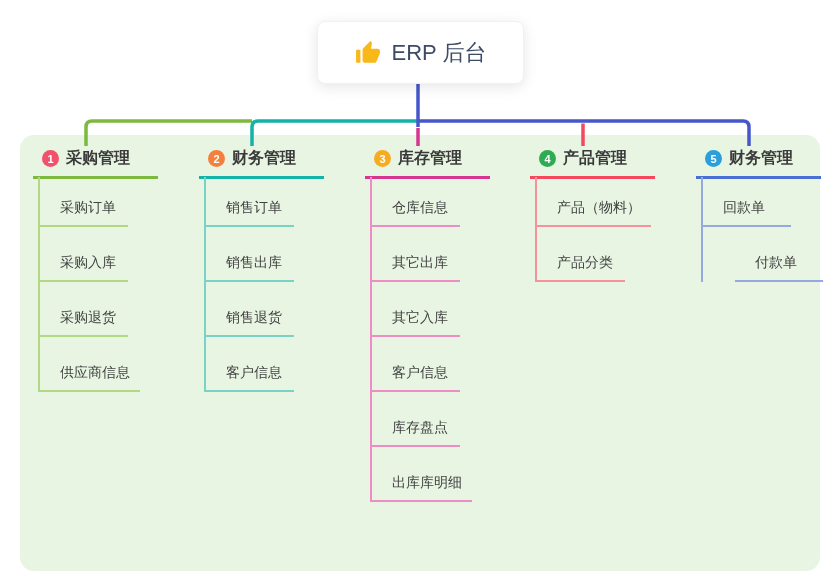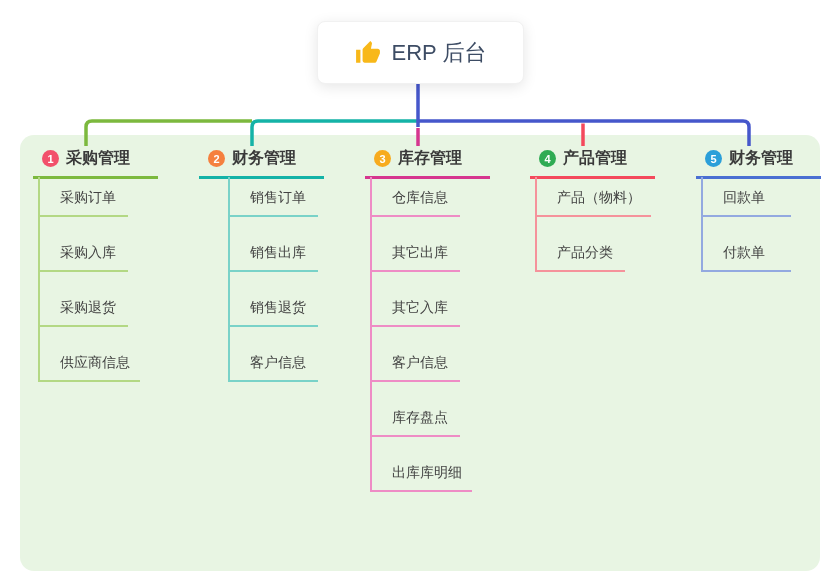--- a/index.html
+++ b/index.html
@@ -40,21 +40,21 @@
   .branch-items{
     position:absolute;top:177px;
     border-left:2px solid #ccc;
   }
   .mm-item{
     box-sizing:border-box;height:55px;width:max-content;min-width:88px;
     display:flex;align-items:flex-end;
     padding:0 10px 8px 20px;border-bottom:2px solid #ccc;
     font-size:14px;color:#424242;white-space:nowrap;
   }
-  .mm-item:first-child{height:40px;}
+  .mm-item:first-child{height:50px;}
 </style>
 </head>
 <body style="--panel-bg: #e8f5e3; background: rgb(255, 255, 255);">
 
 <div class="canvas">
 
   <div class="panel"></div>
 
   <svg class="connectors" viewBox="0 0 839 588" xmlns="http://www.w3.org/2000/svg">
       <path d="M86 146 V127 Q86 121 92 121 H252" stroke="#7cb93e" stroke-width="3.5" fill="none"></path>
@@ -82,21 +82,21 @@
           <div class="mm-item" style="border-bottom-color: rgb(179, 216, 132);">采购入库</div>
           <div class="mm-item" style="border-bottom-color: rgb(179, 216, 132);">采购退货</div>
           <div class="mm-item" style="border-bottom-color: rgb(179, 216, 132);">供应商信息</div>
         </div>
   </div>
       <div>
     <div class="branch-header" style="left: 199px; border-bottom-color: rgb(20, 179, 167);">
       <span class="badge" style="background: rgb(245, 128, 62);">2</span>
       <span>财务管理</span>
     </div>
-    <div class="branch-items" style="left: 204px; border-left-color: rgb(121, 210, 200); margin-left: 24px;">
+    <div class="branch-items" style="left: 204px; border-left-color: rgb(121, 210, 200);">
           <div class="mm-item" style="border-bottom-color: rgb(121, 210, 200);">销售订单</div>
           <div class="mm-item" style="border-bottom-color: rgb(121, 210, 200);">销售出库</div>
           <div class="mm-item" style="border-bottom-color: rgb(121, 210, 200);">销售退货</div>
           <div class="mm-item" style="border-bottom-color: rgb(121, 210, 200);">客户信息</div>
         </div>
   </div>
       <div>
     <div class="branch-header" style="left: 365px; border-bottom-color: rgb(214, 54, 143);">
       <span class="badge" style="background: rgb(247, 171, 30);">3</span>
       <span>库存管理</span>
@@ -120,17 +120,17 @@
           <div class="mm-item" style="border-bottom-color: rgb(245, 146, 155);">产品分类</div>
         </div>
   </div>
       <div>
     <div class="branch-header" style="left: 696px; border-bottom-color: rgb(74, 111, 210);">
       <span class="badge" style="background: rgb(43, 159, 217);">5</span>
       <span>财务管理</span>
     </div>
     <div class="branch-items" style="left: 701px; border-left-color: rgb(147, 169, 224);">
           <div class="mm-item" style="border-bottom-color: rgb(147, 169, 224);">回款单</div>
-          <div class="mm-item" style="border-bottom-color: rgb(147, 169, 224);">付款单</div>
+          <div class="mm-item" style="border-bottom-color: rgb(147, 169, 224); margin-left: 32px;">付款单</div>
         </div>
   </div>
     </div>
 </div>
 
 </body></html>

